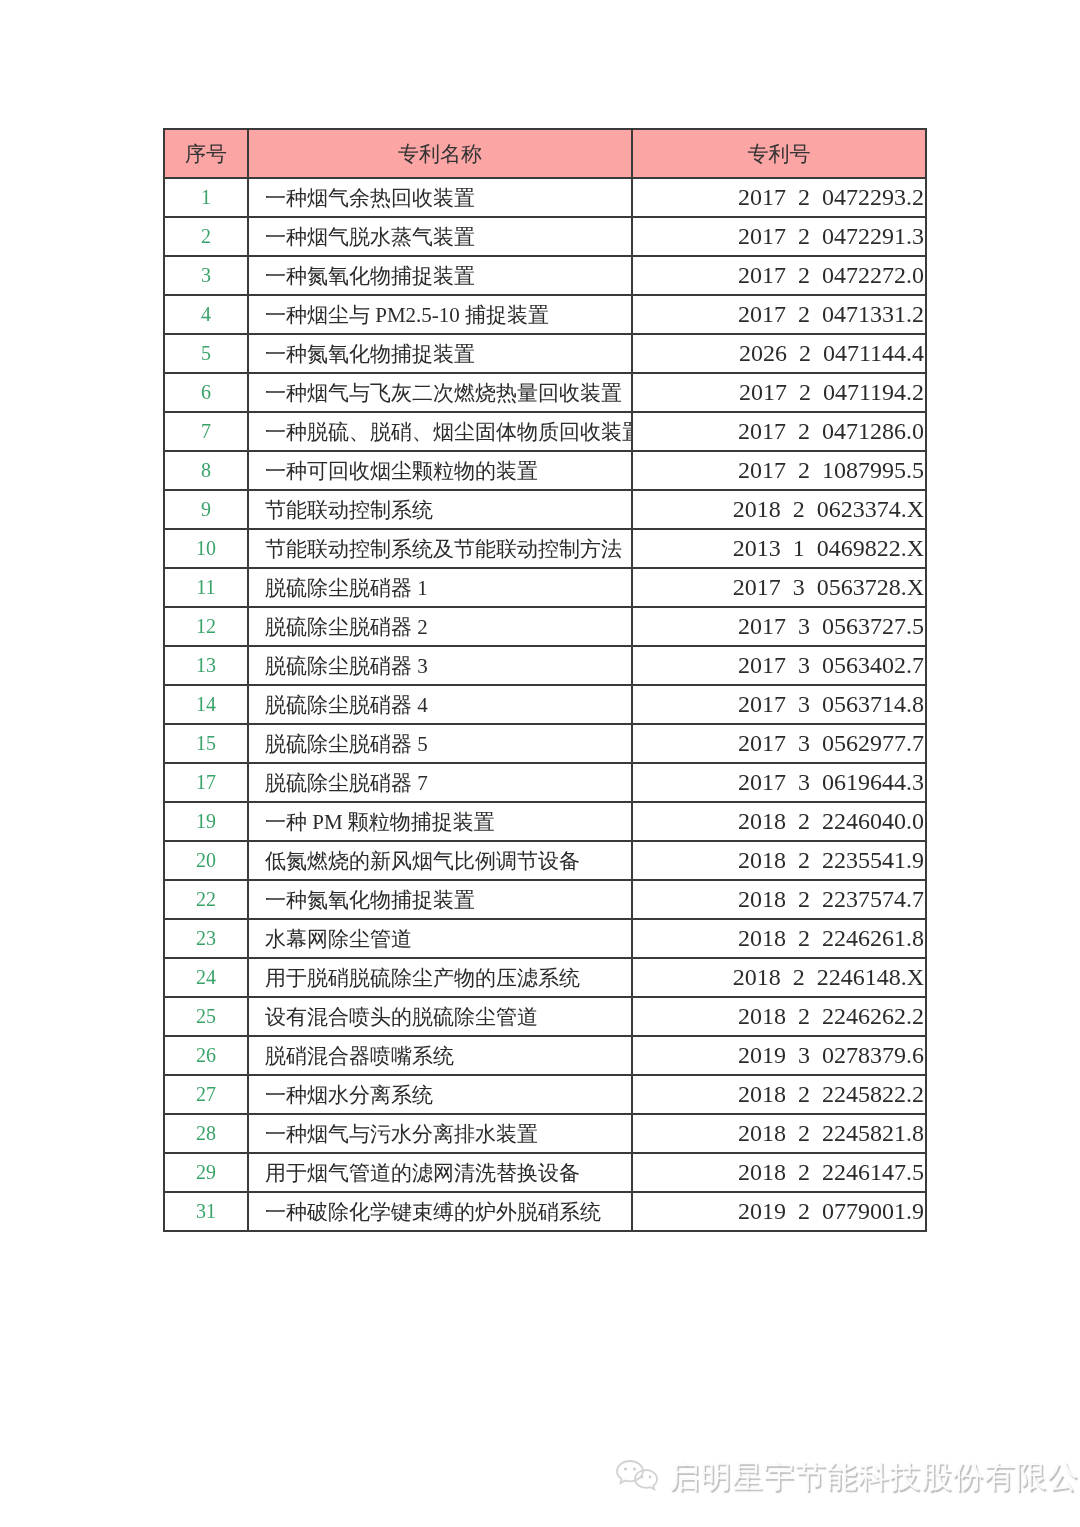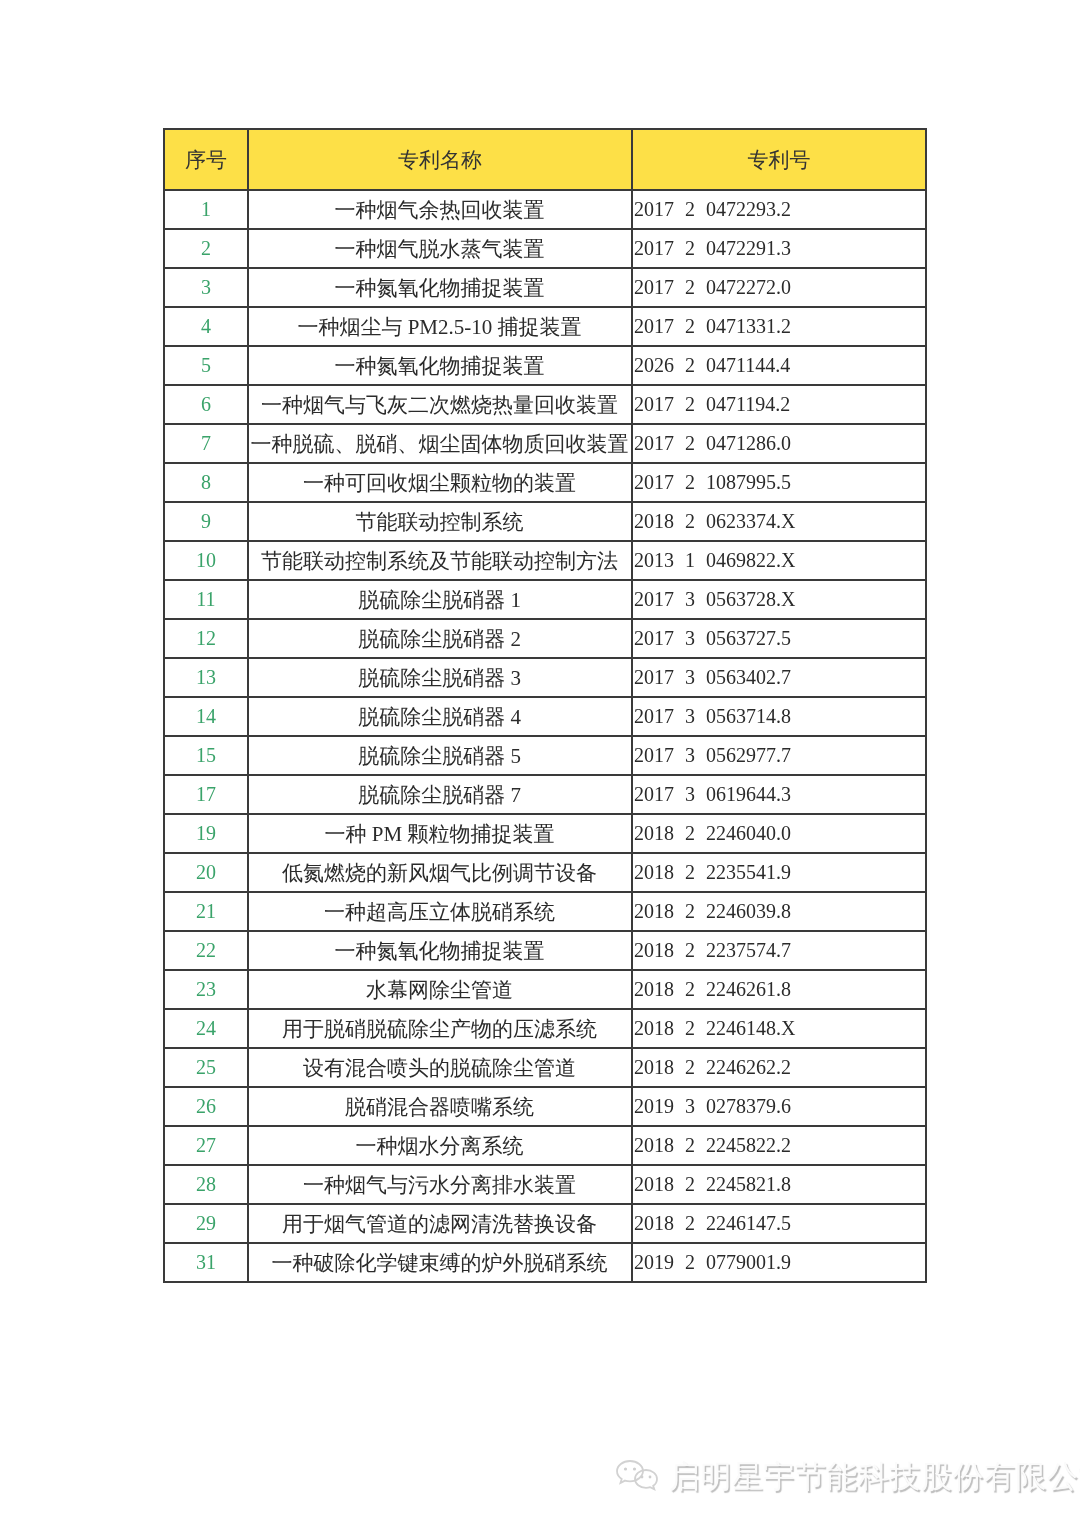--- a/index.html
+++ b/index.html
@@ -26,48 +26,48 @@
     table-layout: fixed;
   }
   .patent-table th,
   .patent-table td {
     border: 2px solid #3a3a3a;
     box-sizing: border-box;
     overflow: hidden;
     white-space: nowrap;
   }
   .patent-table th {
-    background: #fde047;
-    height: 61px;
+    background: #fca5a5;
+    height: 49px;
     font-size: 21px;
     font-weight: normal;
     text-align: center;
     color: #333333;
   }
   .patent-table td {
     height: 39px;
     font-size: 21px;
     background: #ffffff;
   }
   col.c-no   { width: 84px;  }
   col.c-name { width: 384px; }
   col.c-num  { width: 294px; }
 
   td.no {
     text-align: center;
     color: #3aa36a;
     font-size: 20px;
   }
   td.name {
-    text-align: center;
-    padding-left: 0;
+    text-align: left;
+    padding-left: 16px;
   }
   td.num {
-    text-align: left;
-    font-size: 20px;
+    text-align: right;
+    font-size: 24px;
     word-spacing: 6px;
   }
 
   
   .watermark {
     position: absolute;
     left: 613px;
     top: 1456px;
     display: flex;
     align-items: center;
@@ -203,25 +203,20 @@
     <td class="name">一种 PM 颗粒物捕捉装置</td>
     <td class="num">2018 2 2246040.0</td>
   </tr>
 
   <tr>
     <td class="no">20</td>
     <td class="name">低氮燃烧的新风烟气比例调节设备</td>
     <td class="num">2018 2 2235541.9</td>
   </tr>
 
-  <tr>
-    <td class="no">21</td>
-    <td class="name">一种超高压立体脱硝系统</td>
-    <td class="num">2018 2 2246039.8</td>
-  </tr>
 
   <tr>
     <td class="no">22</td>
     <td class="name">一种氮氧化物捕捉装置</td>
     <td class="num">2018 2 2237574.7</td>
   </tr>
 
   <tr>
     <td class="no">23</td>
     <td class="name">水幕网除尘管道</td>

